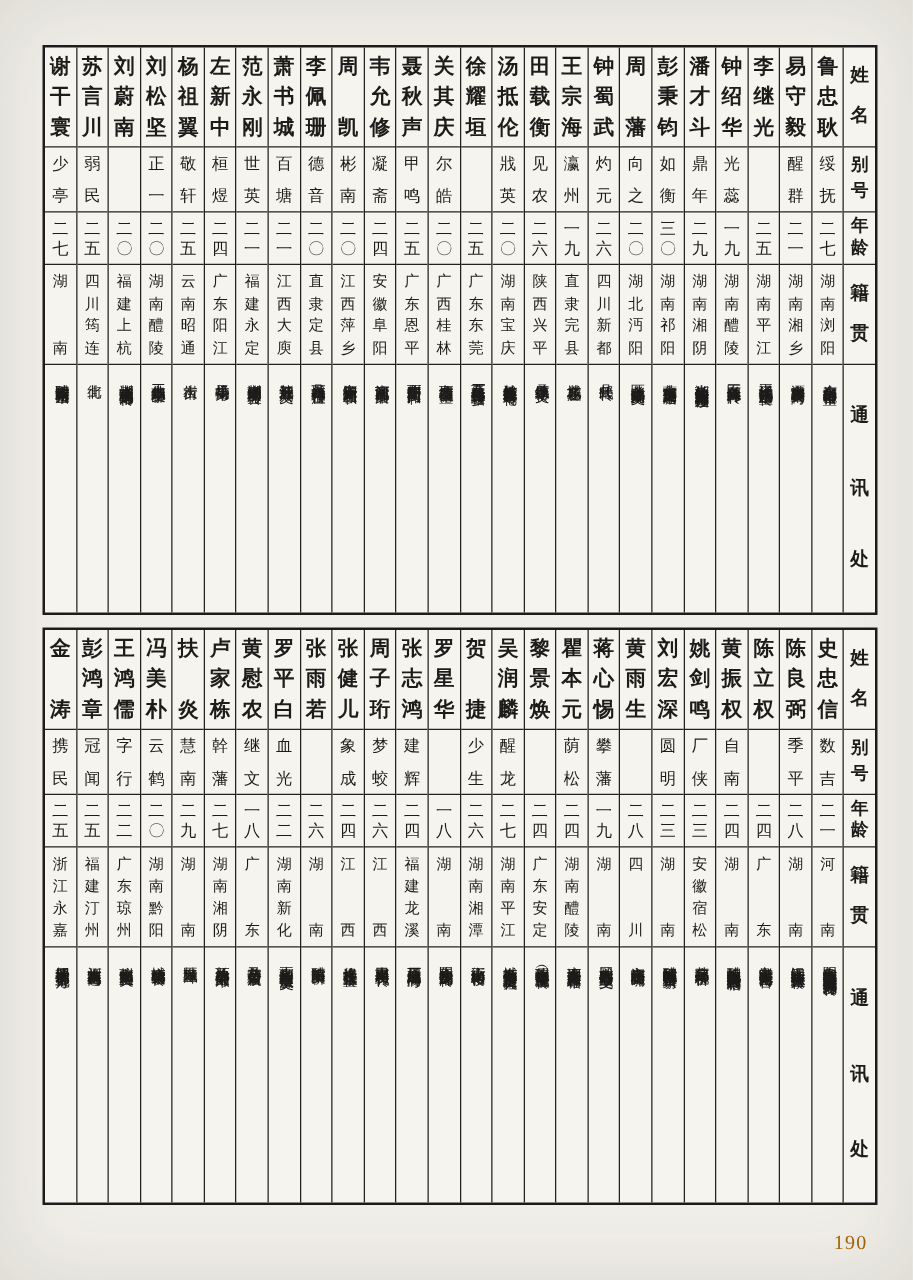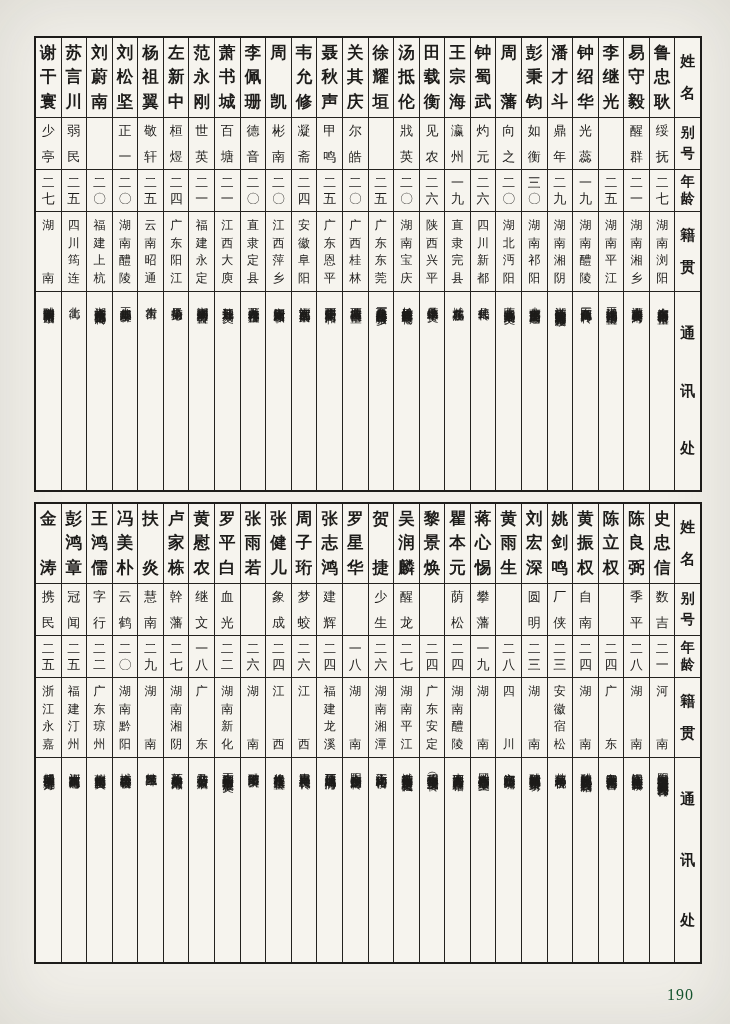--- a/index.html
+++ b/index.html
@@ -46,21 +46,21 @@
   }
   .header-col .chars{font-weight:bold;}
   .header-col .name .chars,
   .header-col .native .chars{font-size:15px;padding:16px 0;}
   .header-col .age .chars{font-size:14px;padding:5px 0;}
   .header-col .alias .chars{font-size:14px;padding:8px 0;}
   .header-col .address{display:block;padding:0;}
   .header-col .address .chars{font-size:15px;padding:34px 0;}
   .page-number{
     position:absolute;right:36px;bottom:20px;
-    font-size:16px;letter-spacing:1px;color:#14532d;
+    font-size:16px;letter-spacing:1px;color:#a16207;
   }
 </style>
 </head>
 <body>
 
 <div class="page">
   <div class="table sec0 cols">
       <div class="col">
         <div class="cell name">
           <div class="chars">

